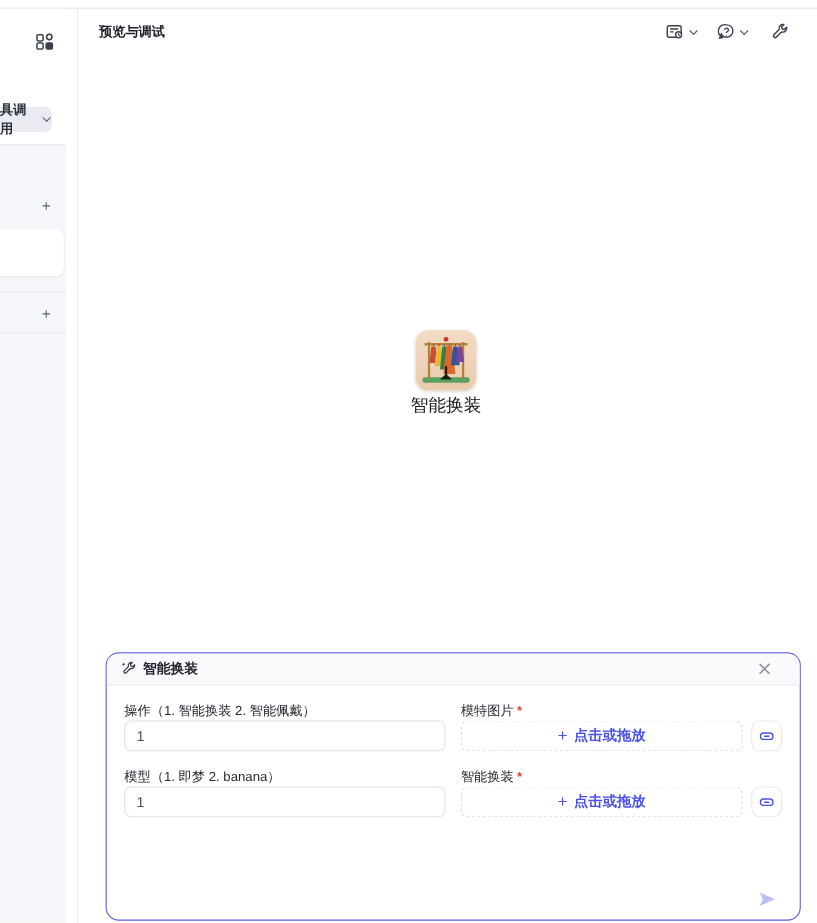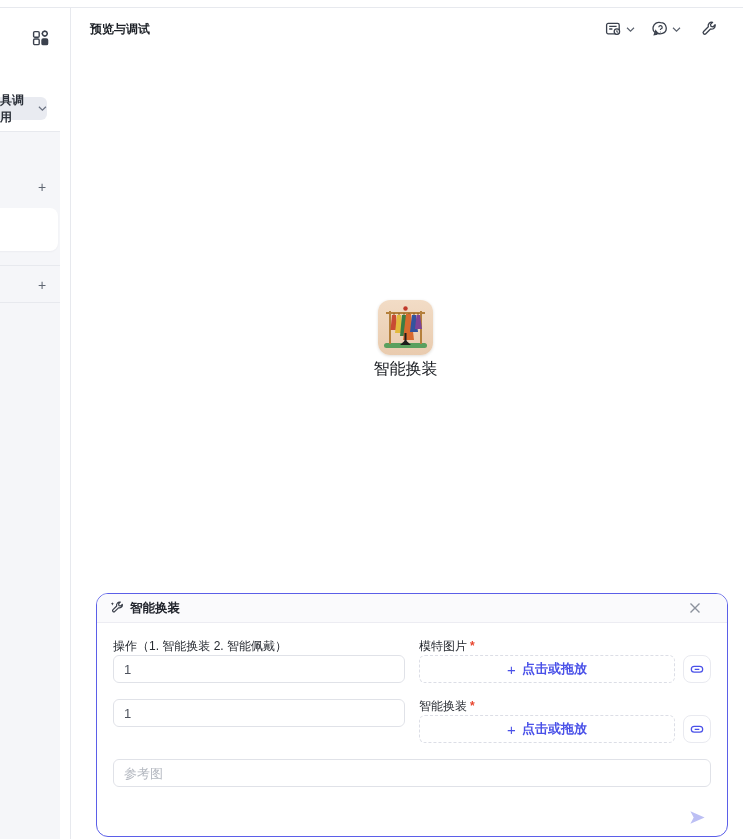--- a/index.html
+++ b/index.html
@@ -203,20 +203,23 @@
             <div class="link-btn">
               <svg width="16" height="16" viewBox="0 0 18 18">
                 <rect x="2.6" y="6" width="12.8" height="6.6" rx="3.3" fill="none" stroke="#4a51e8" stroke-width="1.4"></rect>
                 <path d="M6.4 9.3h5.2" stroke="#4a51e8" stroke-width="1.4"></path>
               </svg>
             </div>
           </div>
         </div>
 
         <div class="field">
+          <div class="f-label">
+            <span>模型（1. 即梦 2. banana）</span>
+          </div>
           <input class="text-input" type="text" value="1" style="">
         </div>
         <div class="field">
           <div class="f-label">
             <span>智能换装</span>
             <span class="req">*</span>
           </div>
           <div class="upload-row">
             <div class="upload">
               <span class="plus">+</span>
@@ -226,21 +229,20 @@
               <svg width="16" height="16" viewBox="0 0 18 18">
                 <rect x="2.6" y="6" width="12.8" height="6.6" rx="3.3" fill="none" stroke="#4a51e8" stroke-width="1.4"></rect>
                 <path d="M6.4 9.3h5.2" stroke="#4a51e8" stroke-width="1.4"></path>
               </svg>
             </div>
           </div>
         </div>
       </div>
 
       <div class="field">
-        <input class="text-input" type="text" placeholder="参考图" style="">
       </div>
     </div>
 
     <div class="send-btn">
       <svg width="19" height="19" viewBox="0 0 20 20">
         <path d="M2.5 3.5L17.5 10L2.5 16.5L6 10z" fill="#bcbff4"></path>
       </svg>
     </div>
   </div>
 </div>

